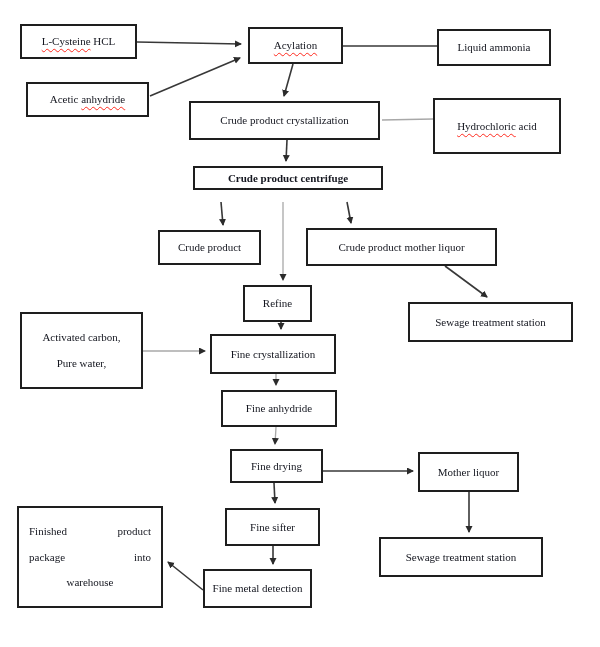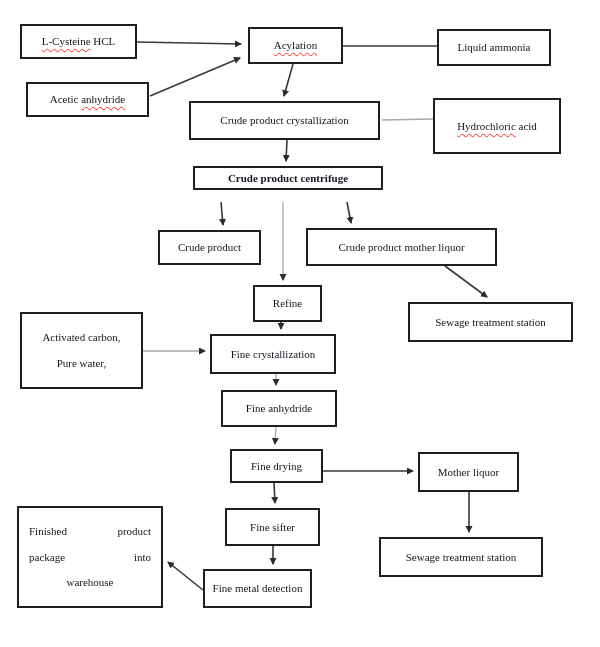--- a/index.html
+++ b/index.html
@@ -118,21 +118,21 @@
   </div>
 
   <div class="node" style="left:158px; top:230px; width:103px; height:35px;">
     <span>Crude product</span>
   </div>
 
   <div class="node" style="left:306px; top:228px; width:191px; height:38px;">
     <span>Crude product mother liquor</span>
   </div>
 
-  <div class="node" style="left:243px; top:285px; width:69px; height:37px;margin-left:10px;">
+  <div class="node" style="left:243px; top:285px; width:69px; height:37px;">
     <span>Refine</span>
   </div>
 
   <div class="node" style="left:408px; top:302px; width:165px; height:40px;">
     <span>Sewage treatment station</span>
   </div>
 
   <div class="node multiline" style="left:20px; top:312px; width:123px; height:77px;">
     <div>Activated carbon,</div>
     <div>Pure water,</div>

